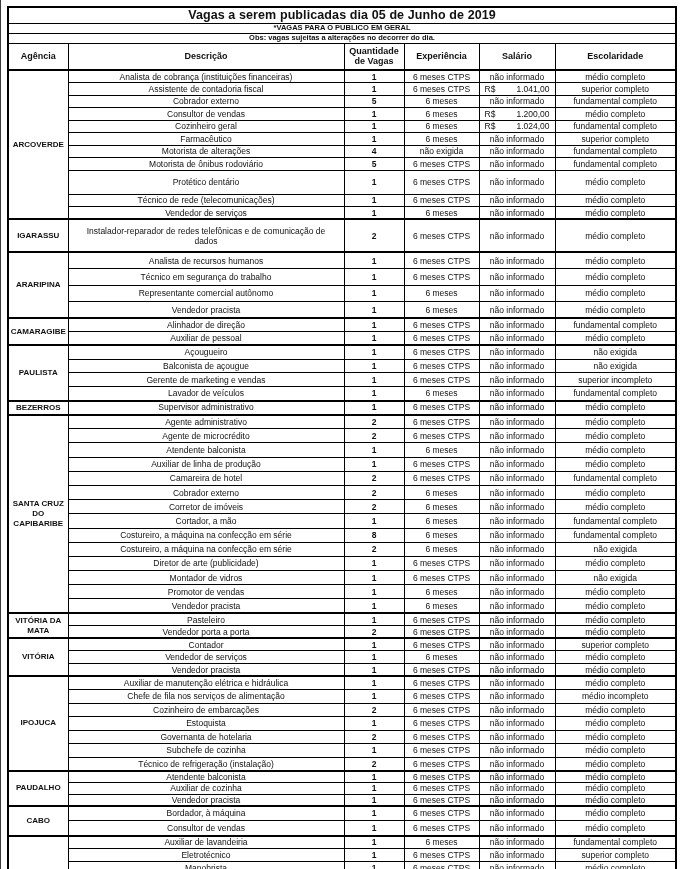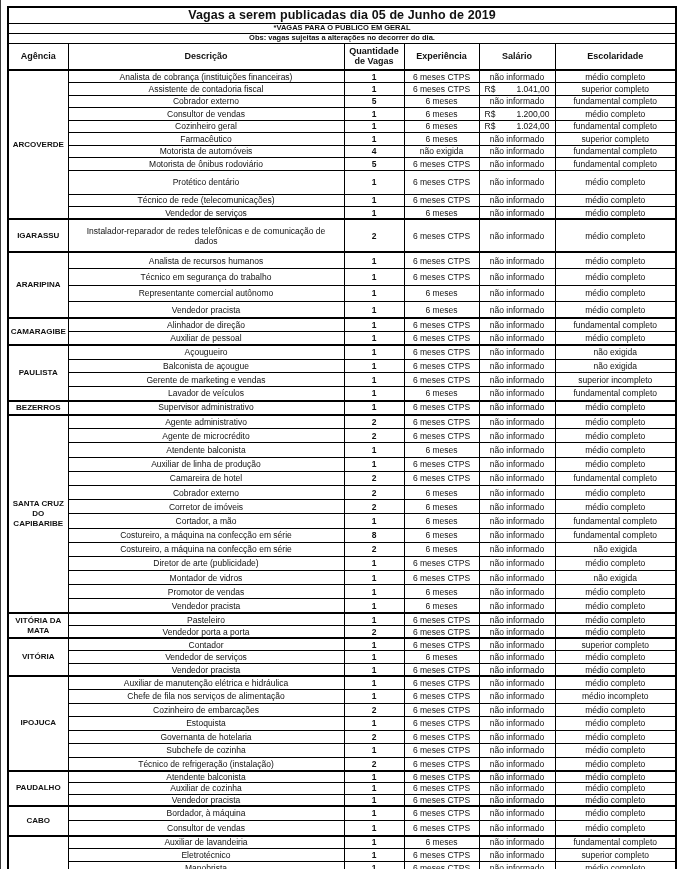--- a/index.html
+++ b/index.html
@@ -120,21 +120,21 @@
         <td>fundamental completo</td>
       </tr>
       <tr style="height: 12.5px;">
         <td class="desc-cell">Farmacêutico</td>
         <td class="qty-cell">1</td>
         <td>6 meses</td>
         <td>não informado</td>
         <td>superior completo</td>
       </tr>
       <tr style="height: 12.5px;">
-        <td class="desc-cell">Motorista de automóveis</td>
+        <td class="desc-cell">Motorista de alterações</td>
         <td class="qty-cell">4</td>
         <td>não exigida</td>
         <td>não informado</td>
         <td>fundamental completo</td>
       </tr>
       <tr style="height: 12.5px;">
         <td class="desc-cell">Motorista de ônibus rodoviário</td>
         <td class="qty-cell">5</td>
         <td>6 meses CTPS</td>
         <td>não informado</td>

